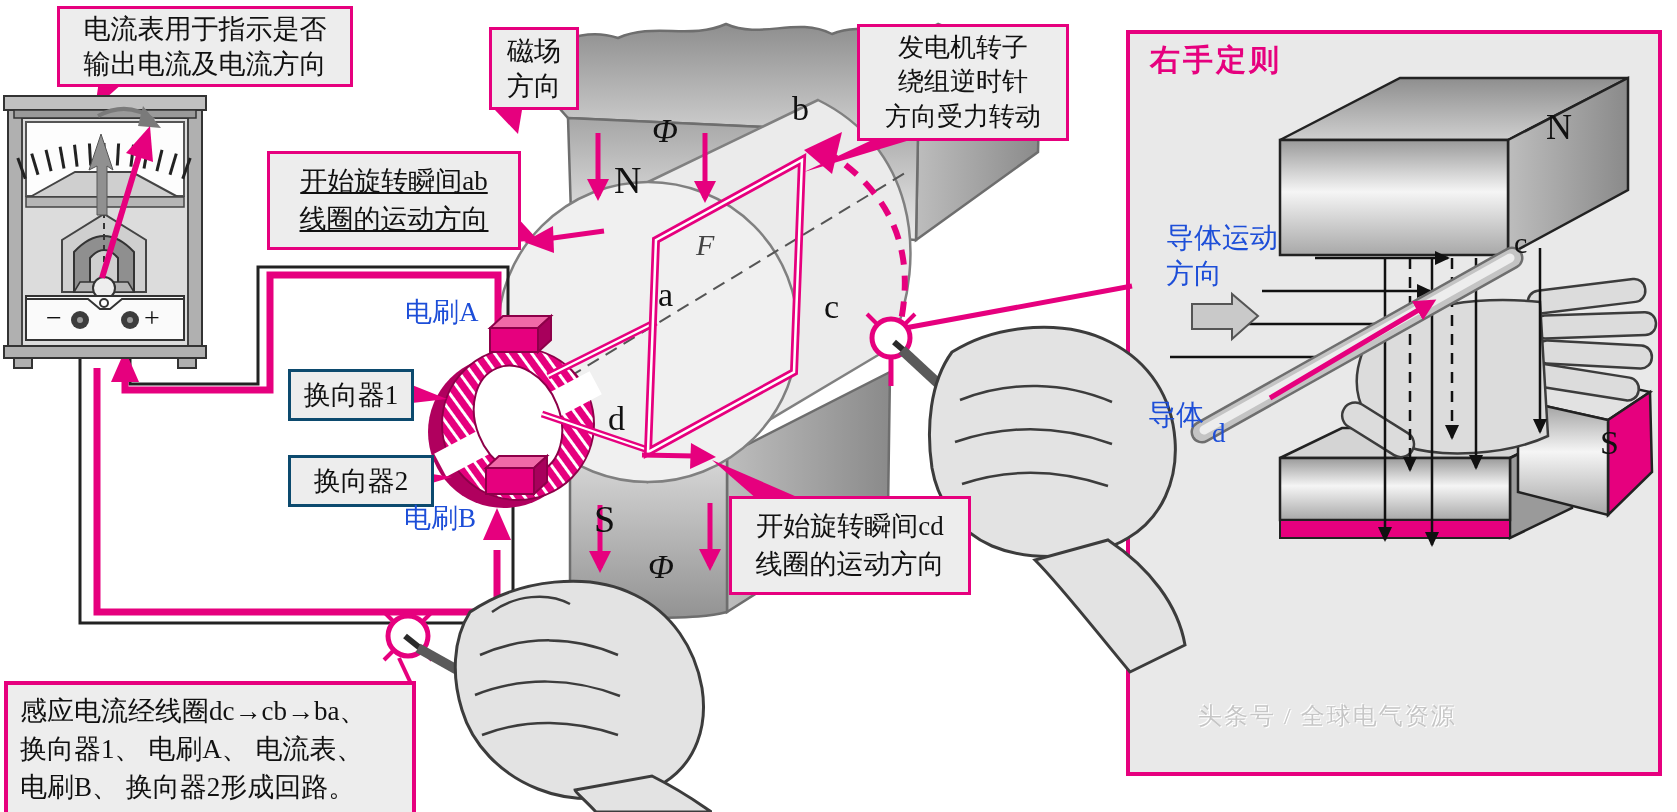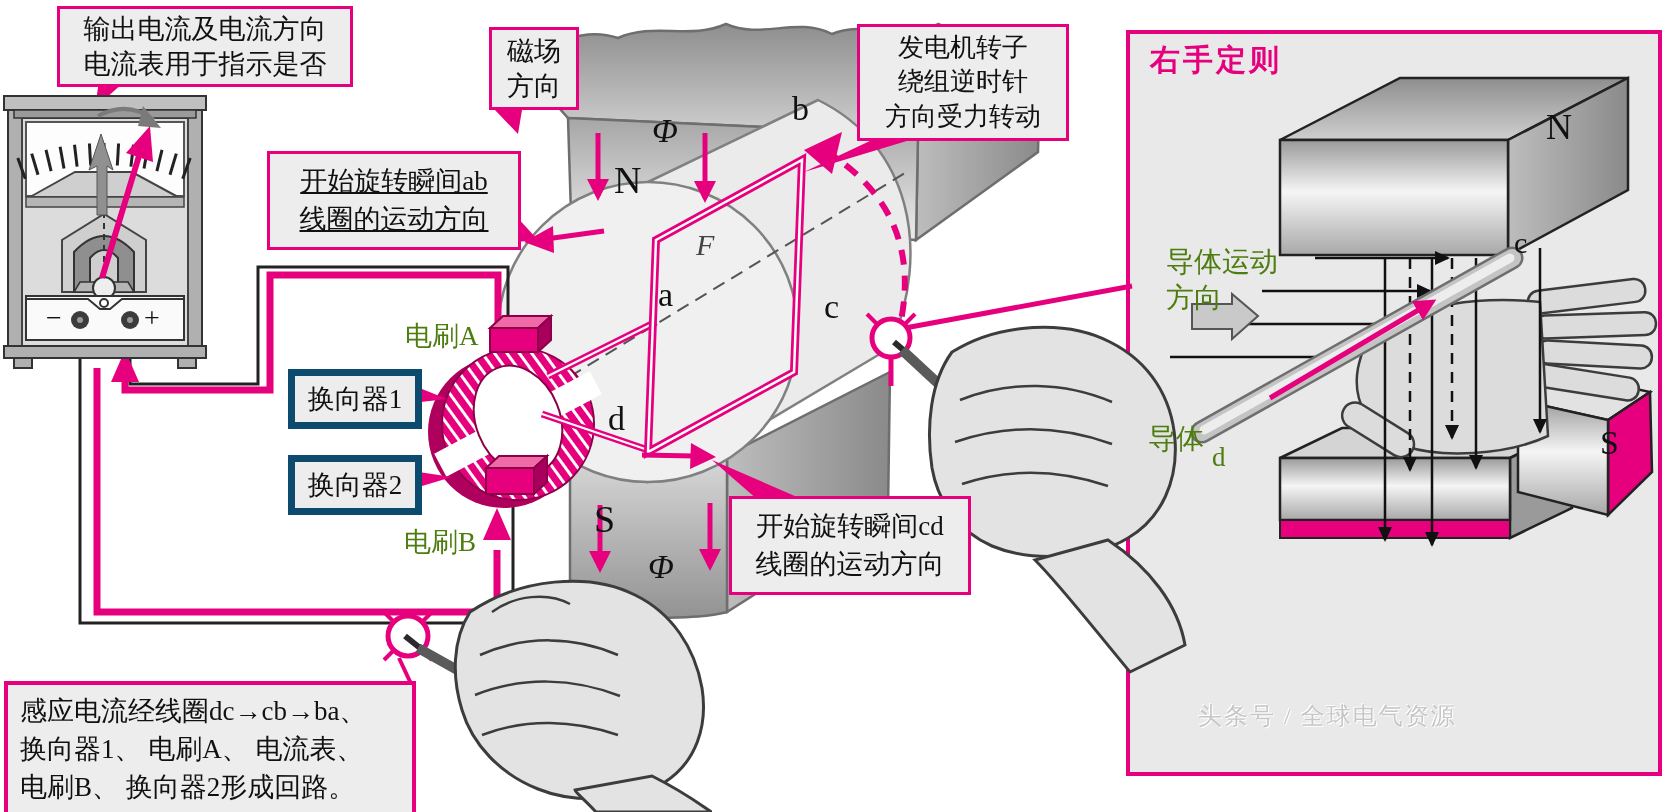--- a/index.html
+++ b/index.html
@@ -1,23 +1,23 @@
 <!DOCTYPE html>
 <html><head>
 <meta charset="utf-8">
 <style>
   html,body{margin:0;padding:0;background:#fff;}
   #stage{position:relative;width:1677px;height:812px;overflow:hidden;background:#fff;
          font-family:"Liberation Serif","DejaVu Serif",serif;color:#111;}
   #gfx{position:absolute;left:0;top:0;}
   .co{position:absolute;border:3px solid #e6007e;background:#ededed;color:#111;
       text-align:center;line-height:1.28;}
-  .tag{position:absolute;border:7px solid #0c4a6e;background:#ededed;color:#111;
+  .tag{position:absolute;border:3px solid #0c4a6e;background:#ededed;color:#111;
        text-align:center;font-size:27px;}
-  .lbl{position:absolute;color:#4d7c0f;margin-top:24px;}
+  .lbl{position:absolute;color:#1d4ed8;}
   .letter{position:absolute;color:#111;}
   .ital{font-style:italic;}
   #right-panel{position:absolute;left:1126px;top:30px;width:528px;height:738px;
        border:4px solid #e6007e;background:#e9e9e9;}
   #rp-title{position:absolute;left:1150px;top:40px;font-size:30px;font-weight:bold;
        color:#e6007e;letter-spacing:3px;}
   #rp-desc{position:absolute;left:1150px;top:570px;width:506px;font-size:26px;
        line-height:31px;color:#111;}
   #watermark{position:absolute;left:1198px;top:700px;font-size:24px;color:#c6c6c6;
        letter-spacing:2px;text-shadow:1px 1px 0 #ffffff,-1px -1px 0 #ffffff;}
@@ -277,22 +277,22 @@
       <line x1="894" y1="342" x2="915" y2="360" stroke="#2a2a2a" stroke-width="6"></line>
       <line x1="902" y1="350" x2="1080" y2="515" stroke="#5a5a5a" stroke-width="10"></line>
       <line x1="1072" y1="508" x2="1096" y2="530" stroke="#9a9a9a" stroke-width="14"></line>
       <path d="M952,352 C1000,322 1068,320 1110,342 C1150,362 1172,398 1175,440 C1178,480 1162,518 1128,538 C1092,560 1030,562 992,546 C958,531 938,502 932,468 C926,428 930,382 952,352 Z" fill="#e3e3e3" stroke="#3c3c3c" stroke-width="3"></path>
       <path d="M960,400 C1010,380 1065,382 1112,402 M955,442 C1008,424 1062,426 1112,444 M962,484 C1010,468 1060,470 1108,486" fill="none" stroke="#3c3c3c" stroke-width="2.5"></path>
       <path d="M1108,540 C1150,568 1178,605 1185,645 L1130,672 C1095,630 1060,585 1035,560 Z" fill="#e3e3e3" stroke="#3c3c3c" stroke-width="3"></path>
     </g>
   </svg>
 
   <div class="co" style="left:57px;top:6px;width:290px;font-size:27px;padding:3px 0;">
+    <div>电流表用于指示是否</div>
     <div>输出电流及电流方向</div>
-    <div>电流表用于指示是否</div>
   </div>
 
   <div class="co" style="left:489px;top:27px;width:84px;font-size:27px;padding:4px 0;">
     <div>磁场</div>
     <div>方向</div>
   </div>
 
   <div class="co" style="left:857px;top:24px;width:206px;font-size:26px;padding:4px 0;line-height:1.32;">
     <div>发电机转子</div>
     <div>绕组逆时针</div>
@@ -311,21 +311,21 @@
 
   <div class="co" style="left:4px;top:681px;width:386px;font-size:27px;text-align:left;padding:8px 6px 8px 12px;line-height:1.4;border-width:4px;">
     <div>感应电流经线圈dc→cb→ba、</div>
     <div>换向器1、 电刷A、 电流表、</div>
     <div>电刷B、 换向器2形成回路。</div>
   </div>
 
   <div class="tag" style="left:288px;top:369px;width:120px;padding:5px 0;">
     <span>换向器1</span>
   </div>
-  <div class="tag" style="left:288px;top:455px;width:120px;padding:5px 0;">
+  <div class="tag" style="left:288px;top:455px;width:120px;padding:5px 10px;">
     <span>换向器2</span>
   </div>
 
   <div class="lbl" style="left:405px;top:294px;font-size:27px;">电刷A</div>
   <div class="lbl" style="left:404px;top:500px;font-size:27px;">电刷B</div>
 
   <div class="letter" style="left:614px;top:158px;font-size:38px;">N</div>
   <div class="letter ital" style="left:652px;top:112px;font-size:34px;">Φ</div>
   <div class="letter" style="left:594px;top:497px;font-size:38px;">S</div>
   <div class="letter ital" style="left:648px;top:548px;font-size:34px;">Φ</div>

